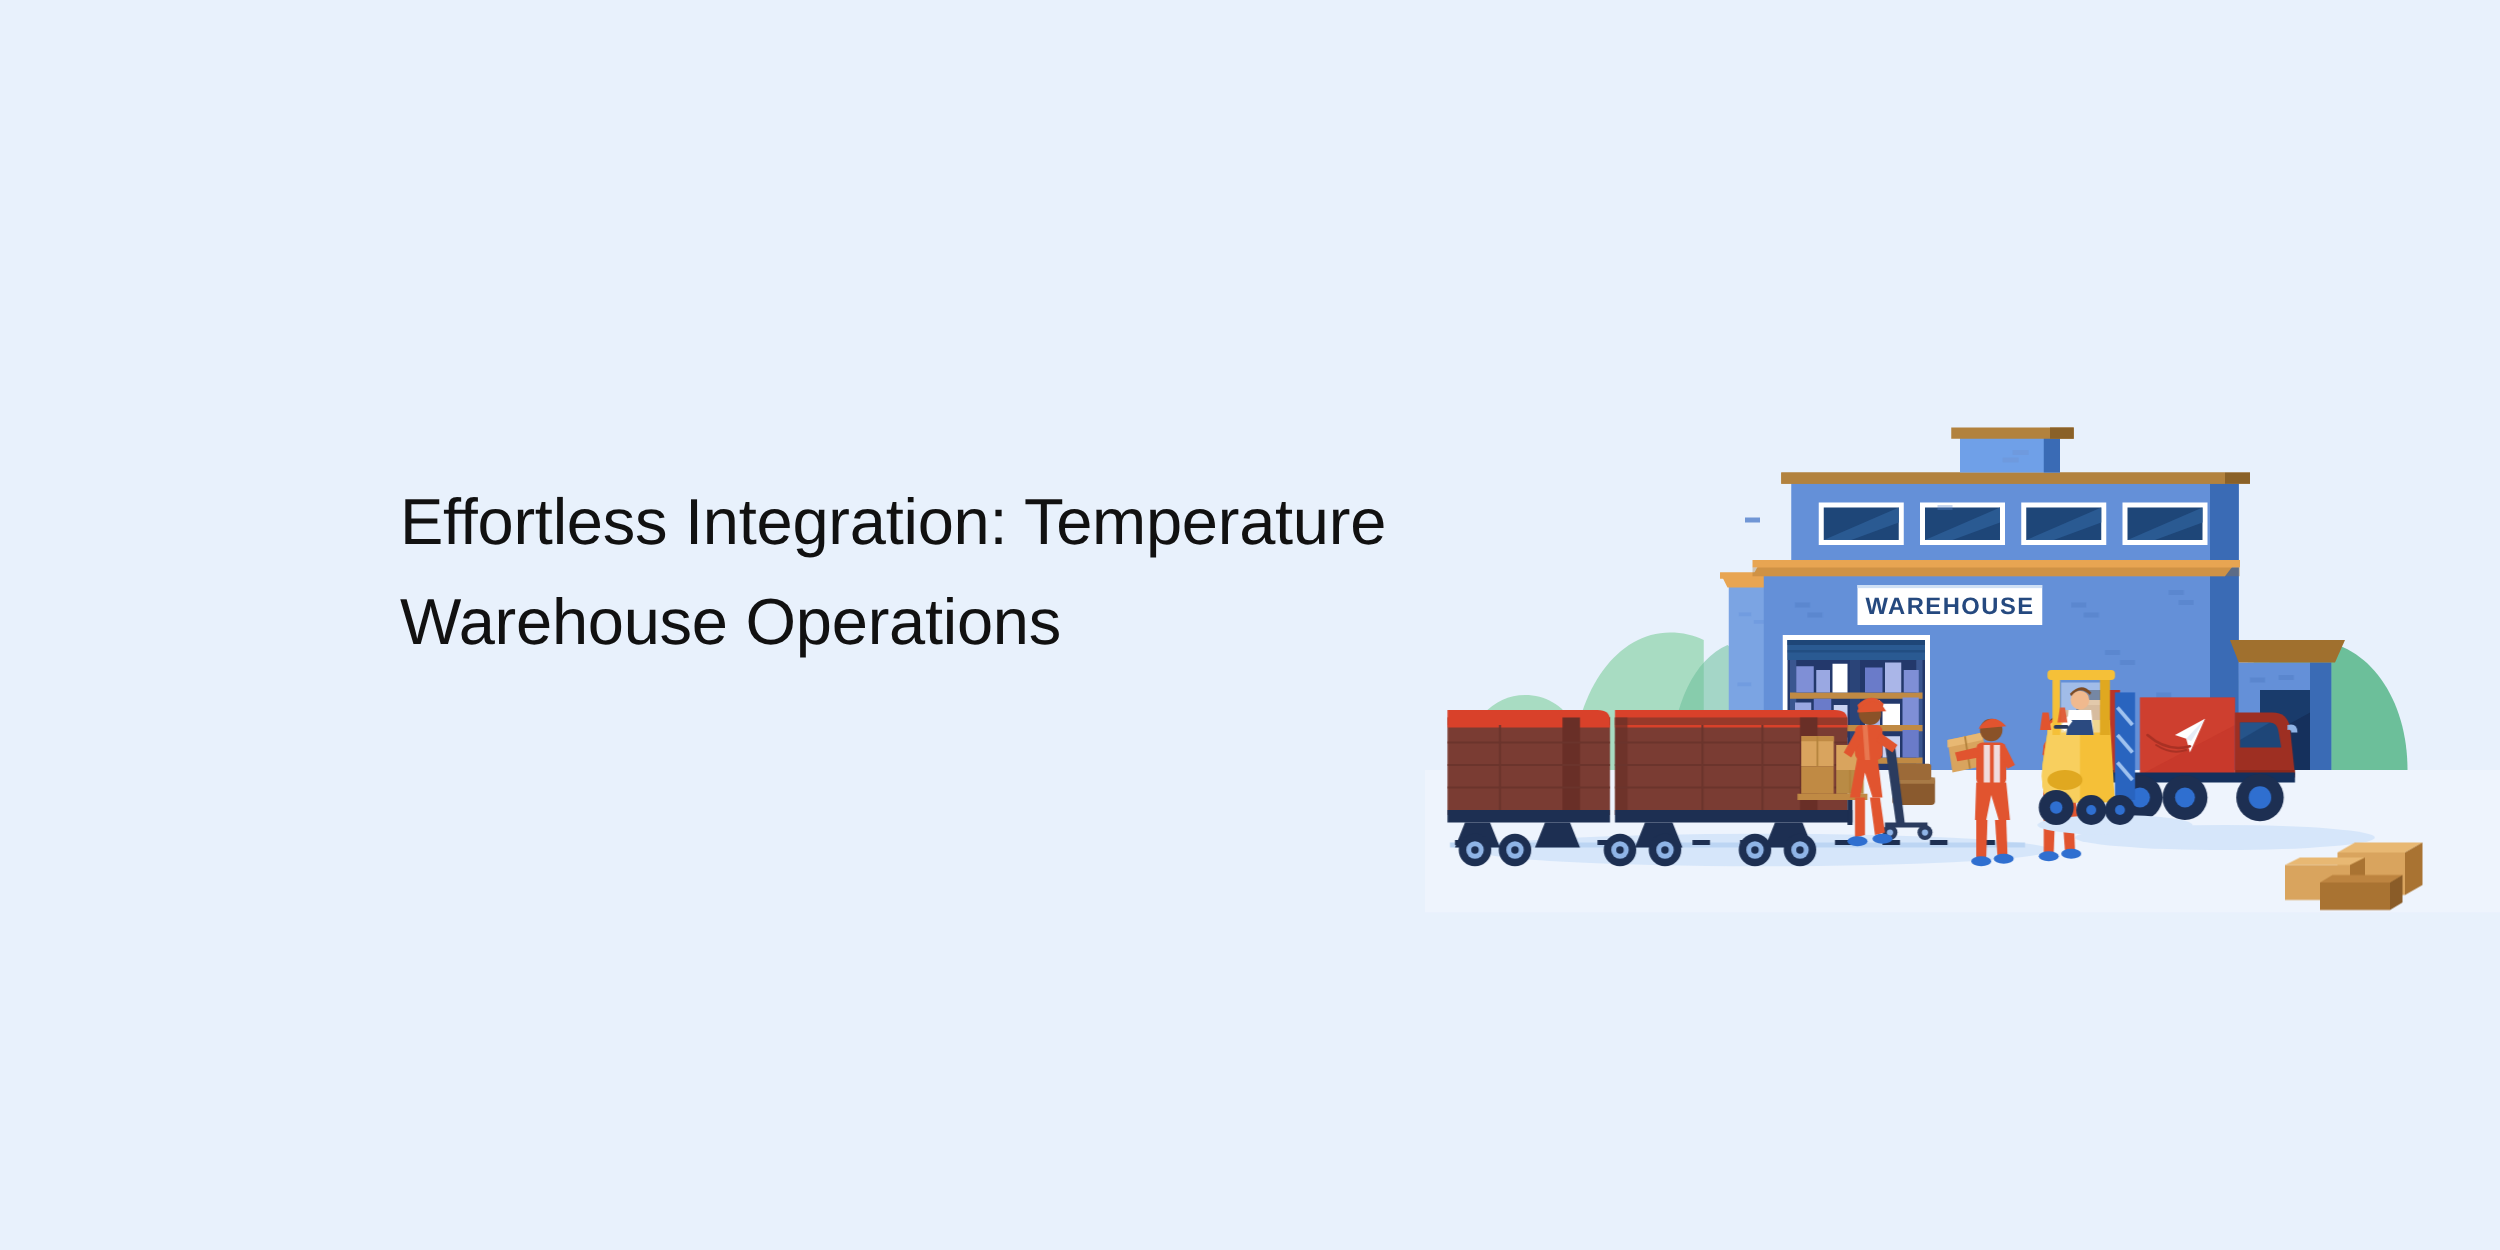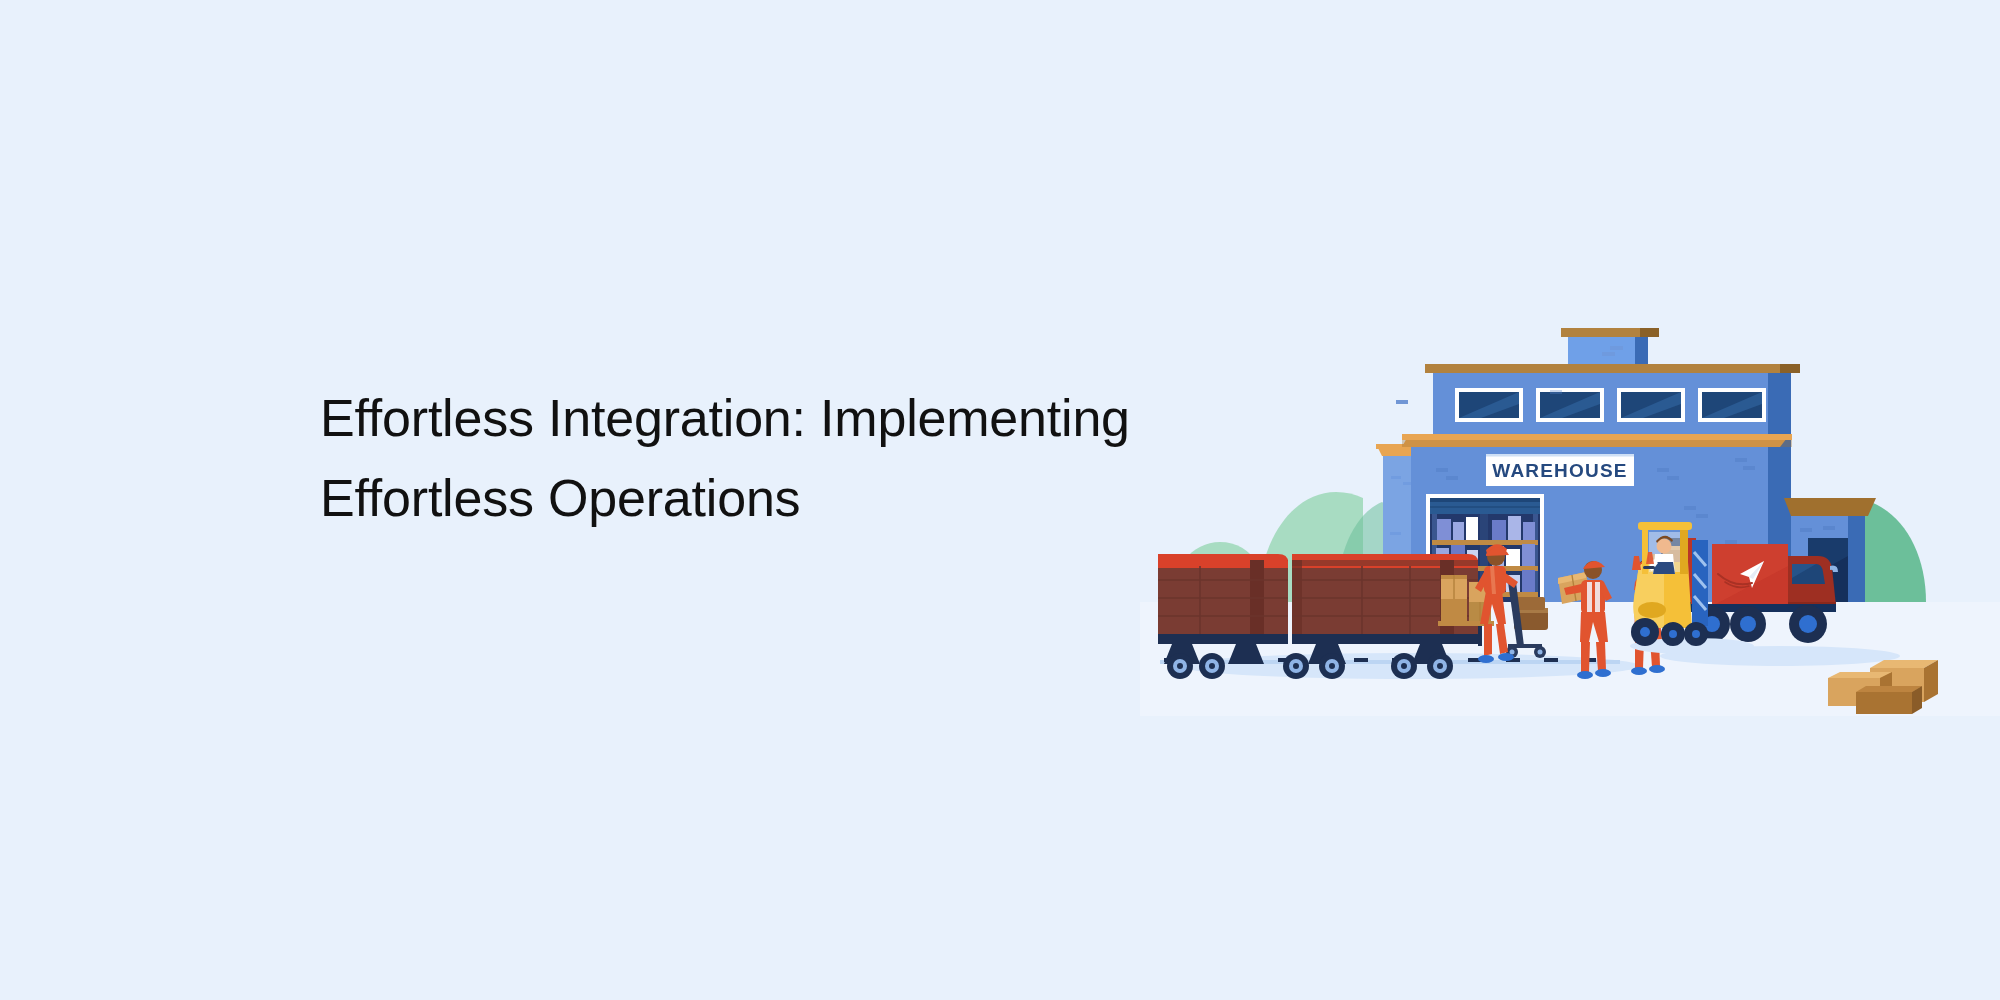--- a/index.html
+++ b/index.html
@@ -35,38 +35,38 @@
     font-weight: 400;
     letter-spacing: -0.2px;
     color: #111111;
     white-space: nowrap;
   }
 
   
   #illustration {
     position: absolute;
     left: 1140px;
-    top: 316px;
+    top: 330px;
     width: 860px;
     height: 400px;
   }
   #illustration svg {
     display: block;
     width: 860px;
     height: 400px;
   }
 </style>
 </head>
 <body>
 
 <div id="hero">
 
   <div id="headline-block">
-    <div class="headline-line">Effortless Integration: Implementing</div>
-    <div class="headline-line">Effortless Operations</div>
+    <div class="headline-line">Effortless Integration: Temperature</div>
+    <div class="headline-line">Warehouse Operations</div>
   </div>
 
   <div id="illustration">
     <svg viewBox="0 0 860 400" xmlns="http://www.w3.org/2000/svg">
       <defs>
         <linearGradient id="winGrad" x1="0" y1="0" x2="1" y2="1">
           <stop offset="0%" stop-color="#2a5party"></stop>
         </linearGradient>
         <clipPath id="bayClip">
             <rect x="290" y="182" width="110" height="100"></rect>

